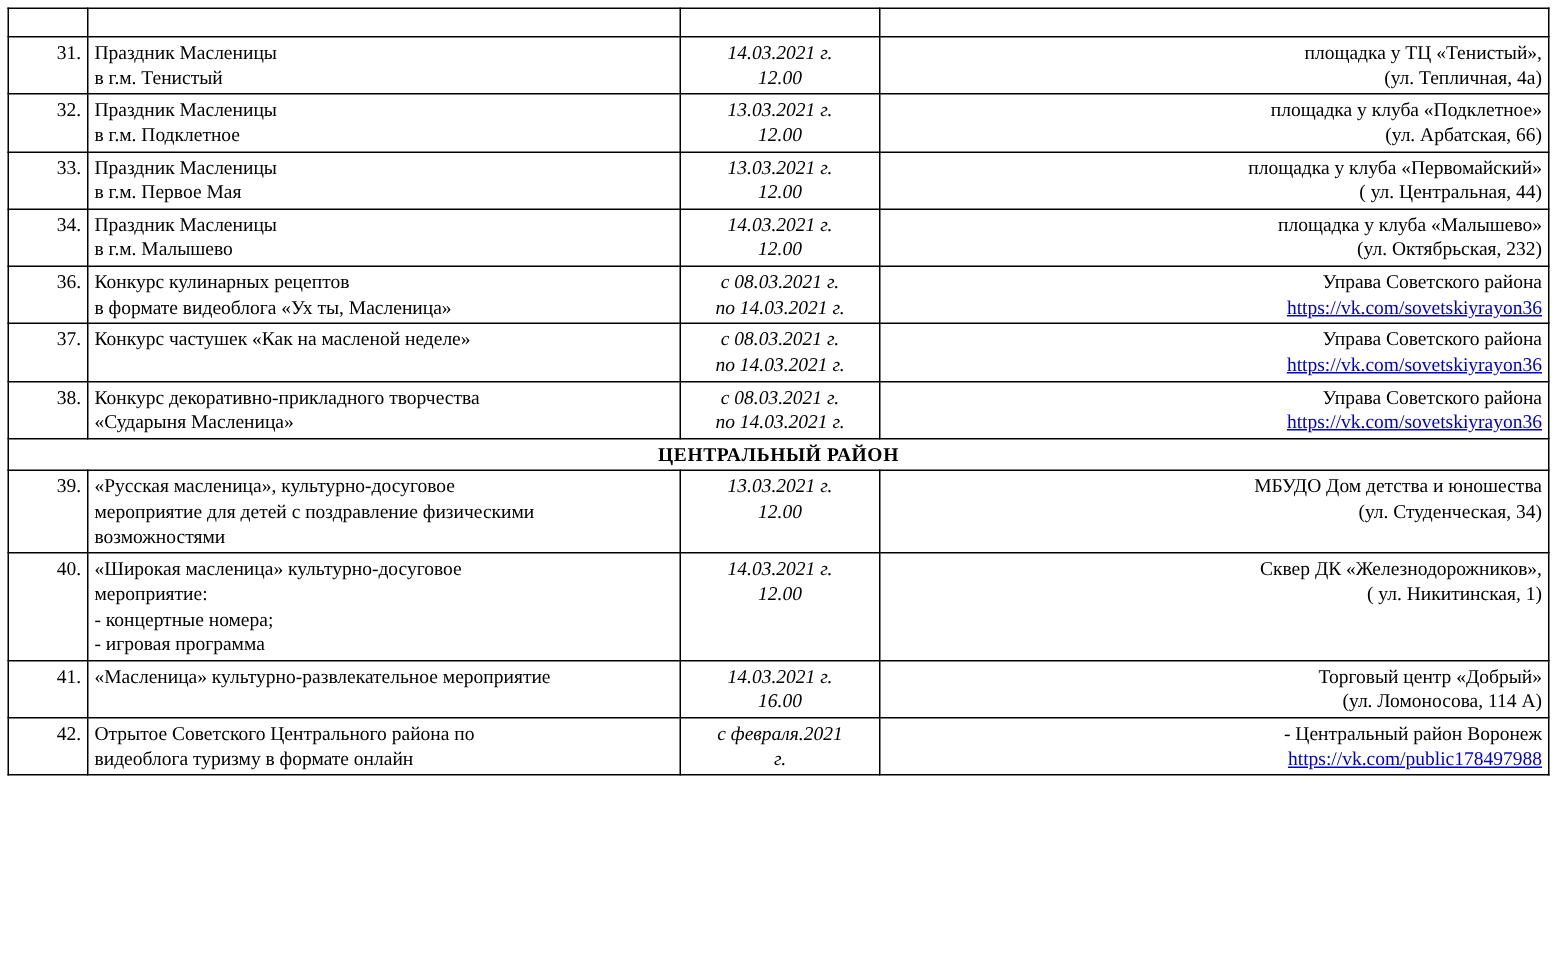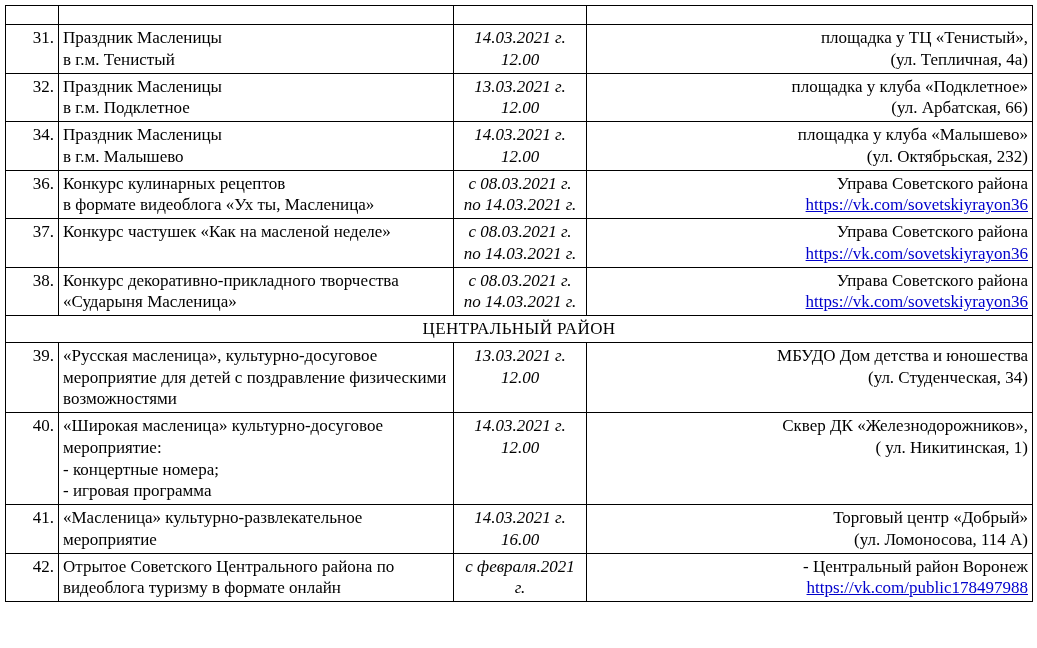--- a/index.html
+++ b/index.html
@@ -20,21 +20,21 @@
     width: 1037px;
     height: 648px;
     background: #ffffff;
   }
   table.schedule {
     border-collapse: collapse;
     table-layout: fixed;
     width: 1027px;
     margin-left: 5px;
     margin-top: 5px;
-    font-size: 17px;
+    font-size: 13px;
     line-height: 1.28;
   }
   table.schedule td {
     border: 1px solid #000000;
     padding: 2px 4px;
     vertical-align: top;
     word-wrap: break-word;
   }
   
   col.c-num   { width: 53px; }
@@ -58,21 +58,21 @@
   }
   td.place {
     text-align: right;
   }
   td.spacer-row {
     height: 14px;
     padding: 0;
   }
   td.section-head {
     text-align: center;
-    font-weight: normal;
+    font-weight: bold;
     letter-spacing: 0.4px;
     padding: 1px 4px 2px 4px;
   }
   .line { display: block; }
   a.vk-link {
     color: #0000cc;
     text-decoration: underline;
   }
   .pad-b-1 { padding-bottom: 17px; }
 </style>
@@ -121,20 +121,35 @@
         <td class="date">
           <span class="line">13.03.2021 г.</span>
           <span class="line">12.00</span>
         </td>
         <td class="place">
           <span class="line">площадка у клуба «Подклетное»</span>
           <span class="line">(ул. Арбатская, 66)</span>
         </td>
       </tr>
 
+      <tr>
+        <td class="num">33.</td>
+        <td class="name pad-b-1">
+          <span class="line">Праздник Масленицы</span>
+          <span class="line">в г.м. Первое Мая</span>
+        </td>
+        <td class="date">
+          <span class="line">13.03.2021 г.</span>
+          <span class="line">12.00</span>
+        </td>
+        <td class="place">
+          <span class="line">площадка у клуба «Первомайский»</span>
+          <span class="line">( ул. Центральная, 44)</span>
+        </td>
+      </tr>
 
       <tr>
         <td class="num">34.</td>
         <td class="name pad-b-1">
           <span class="line">Праздник Масленицы</span>
           <span class="line">в г.м. Малышево</span>
         </td>
         <td class="date">
           <span class="line">14.03.2021 г.</span>
           <span class="line">12.00</span>

